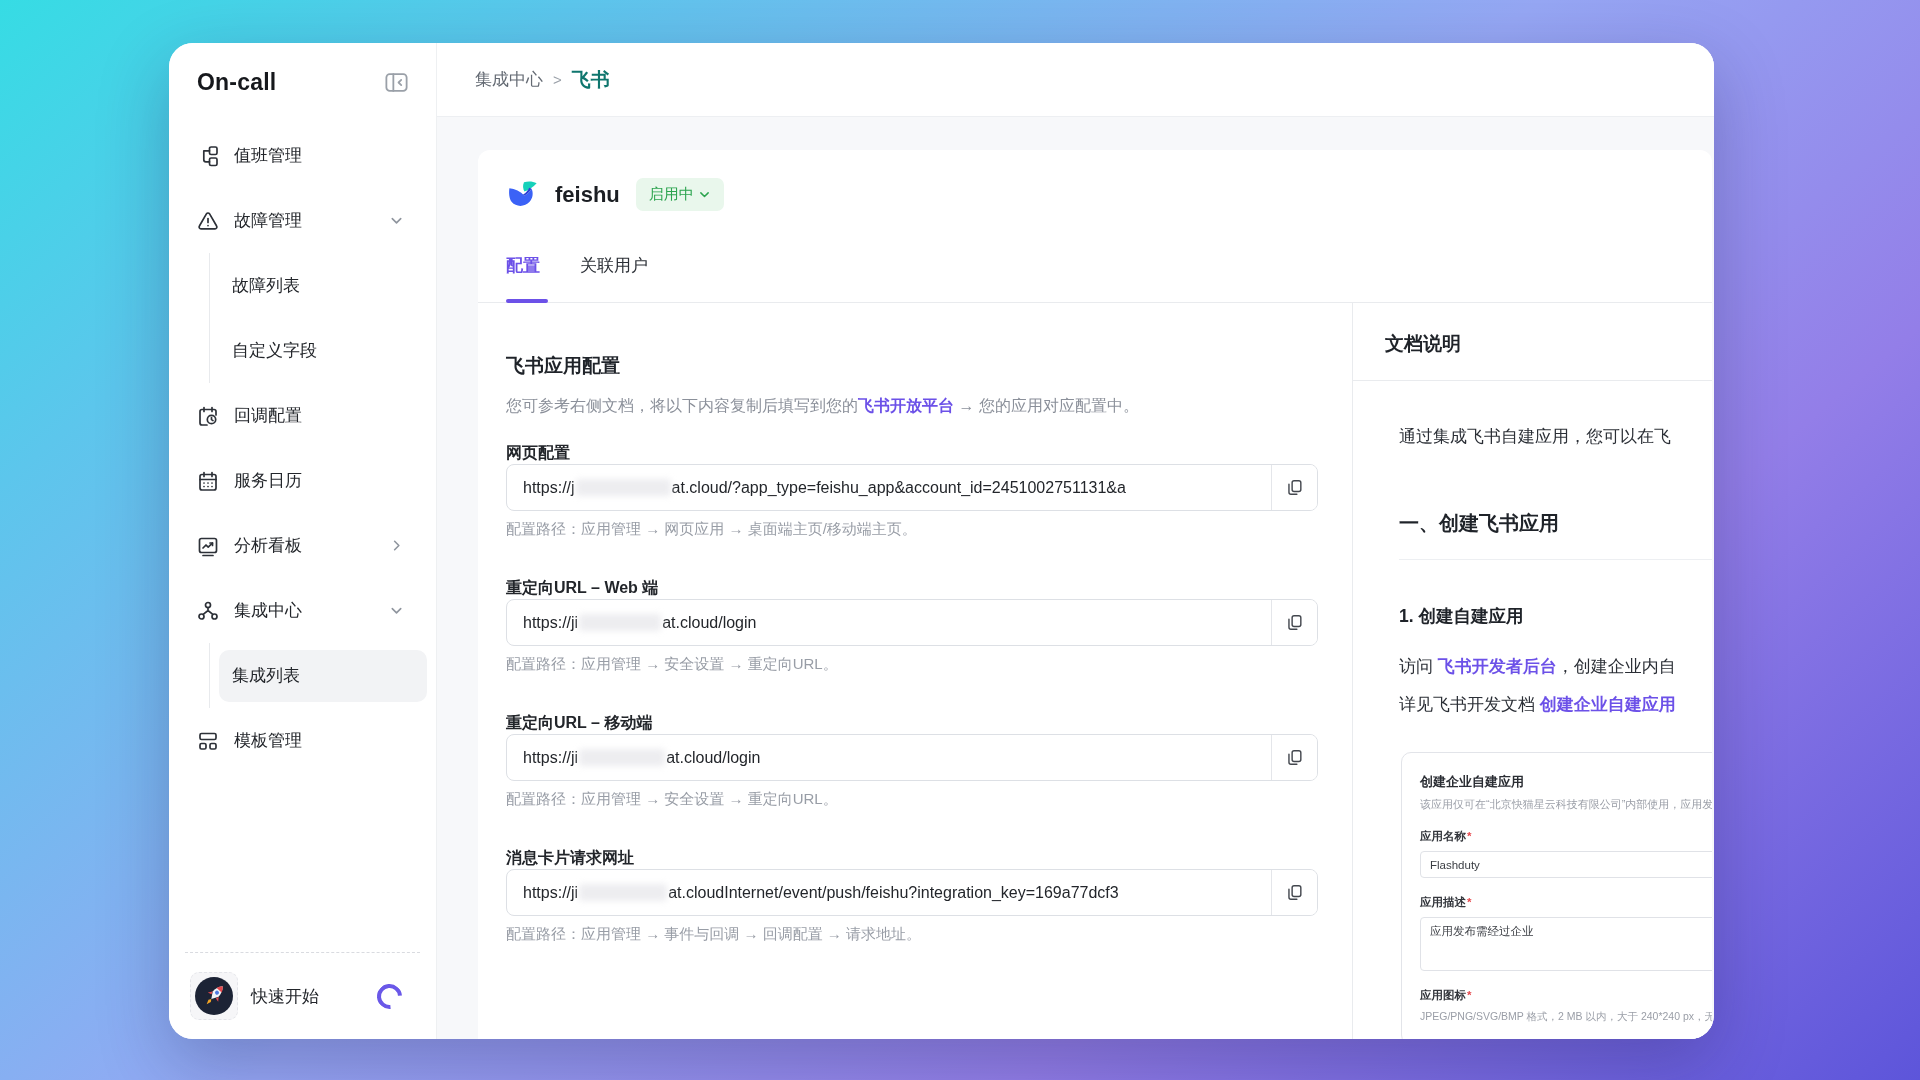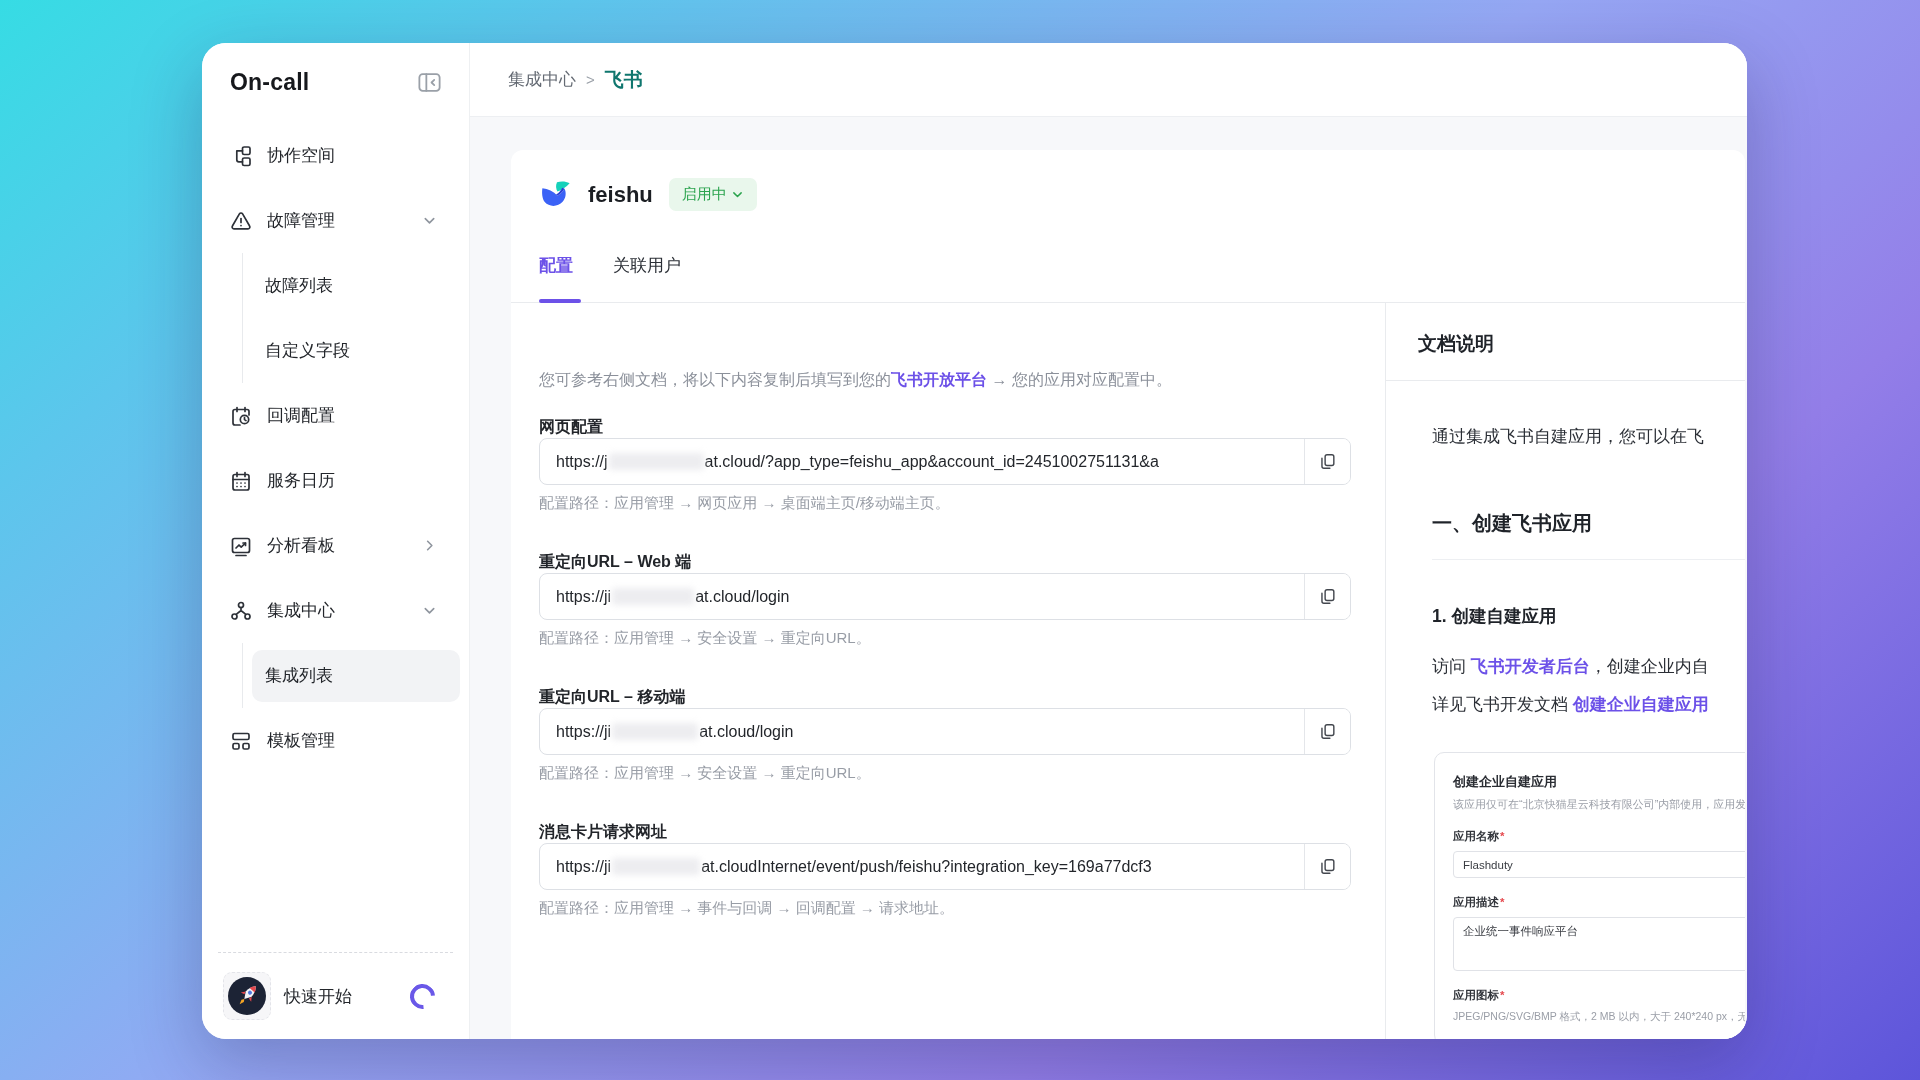--- a/index.html
+++ b/index.html
@@ -3,21 +3,21 @@
 <meta charset="utf-8">
 <style>
   * { margin:0; padding:0; box-sizing:border-box; }
   html,body { width:1920px; height:1080px; overflow:hidden; }
   body {
     font-family:"Liberation Sans","DejaVu Sans",sans-serif;
     background:linear-gradient(140deg,#36dce4 0%,#5cc6ec 18%,#96a7f4 48%,#937ee8 72%,#5d55da 100%);
     position:relative; color:#1f2329;
   }
   .app-card {
-    position:absolute; left:202px; top:43px; width:1545px; height:996px;
+    position:absolute; left:169px; top:43px; width:1545px; height:996px;
     background:#fff; border-radius:24px; overflow:hidden; display:flex;
     box-shadow:0 24px 70px rgba(25,25,80,.28);
   }
   
   .sidebar { width:268px; flex:0 0 268px; border-right:1px solid #eef0f2; display:flex; flex-direction:column; background:#fff; }
   .sb-header { height:78px; display:flex; align-items:center; justify-content:space-between; padding:0 26px 0 28px; }
   .app-title { font-size:23px; font-weight:700; letter-spacing:.2px; color:#16181c; }
   .collapse-btn { width:27px; height:27px; cursor:pointer; display:flex; }
   .menu { flex:1 1 auto; padding-top:2px; }
   .mi { height:65px; display:flex; align-items:center; padding-left:26px; position:relative; cursor:pointer; font-size:17px; color:#23262b; }
@@ -99,21 +99,21 @@
 
     <div class="menu">
       <div class="mi">
         <span class="mi-icon">
           <svg width="24" height="24" viewBox="0 0 24 24" fill="none" stroke="#2d3138" stroke-width="1.7" stroke-linecap="round" stroke-linejoin="round">
             <rect x="13.5" y="3" width="7.5" height="7.5" rx="1.6"></rect>
               <rect x="13.5" y="14" width="7.5" height="7.5" rx="1.6"></rect>
             <path d="M13.5 6.8H7.8M7.8 6.8v9a2 2 0 0 0 2 2h3.7"></path>
           </svg>
         </span>
-        <span class="mi-label">协作空间</span>
+        <span class="mi-label">值班管理</span>
       </div>
 
       <div class="mi">
         <span class="mi-icon">
           <svg width="24" height="24" viewBox="0 0 24 24" fill="none" stroke="#2d3138" stroke-width="1.7" stroke-linecap="round" stroke-linejoin="round">
             <path d="M10.4 4.9a1.9 1.9 0 0 1 3.2 0l7 12.1a1.9 1.9 0 0 1-1.6 2.9H5a1.9 1.9 0 0 1-1.6-2.9Z"></path>
             <path d="M12 9.5v4"></path>
               <path d="M12 16.6h.01"></path>
           </svg>
         </span>
@@ -259,20 +259,21 @@
         </div>
 
         <div class="tabs">
           <div class="tab active">配置</div>
           <div class="tab">关联用户</div>
         </div>
 
         <div class="columns">
 
           <div class="form-col">
+            <div class="form-title">飞书应用配置</div>
             <div class="form-desc"><span>您可参考右侧文档，将以下内容复制后填写到您的</span><a class="link">飞书开放平台</a><span> → 您的应用对应配置中。</span></div>
 
             <div class="field-group">
               <div class="field-label">网页配置</div>
               <div class="url-box">
                 <div class="url-text">
                     <span>https://j</span>
                     <span class="redacted" style="width:95px"></span>
                     <span>at.cloud/?app_type=feishu_app&amp;account_id=2451002751131&amp;a</span>
                   </div>
@@ -349,21 +350,21 @@
               <div class="docs-step">1. 创建自建应用</div>
               <p class="docs-line"><span>访问 </span><a class="link">飞书开发者后台</a><span>，创建企业内自</span></p>
               <p class="docs-line"><span>详见飞书开发文档 </span><a class="link">创建企业自建应用</a></p>
 
               <div class="shot-box">
                 <div class="shot-title">创建企业自建应用</div>
                 <div class="shot-sub">该应用仅可在“北京快猫星云科技有限公司”内部使用，应用发布需经过企业</div>
                 <div class="shot-label"><span>应用名称</span><span class="shot-req">*</span></div>
                 <div class="shot-input">Flashduty</div>
                 <div class="shot-label"><span>应用描述</span><span class="shot-req">*</span></div>
-                <div class="shot-textarea">企业统一事件响应平台</div>
+                <div class="shot-textarea">应用发布需经过企业</div>
                 <div class="shot-label"><span>应用图标</span><span class="shot-req">*</span></div>
                 <div class="shot-help">JPEG/PNG/SVG/BMP 格式，2 MB 以内，大于 240*240 px，无圆角</div>
               </div>
             </div>
           </div>
         </div>
 
       </div>
     </div>
   </div>

